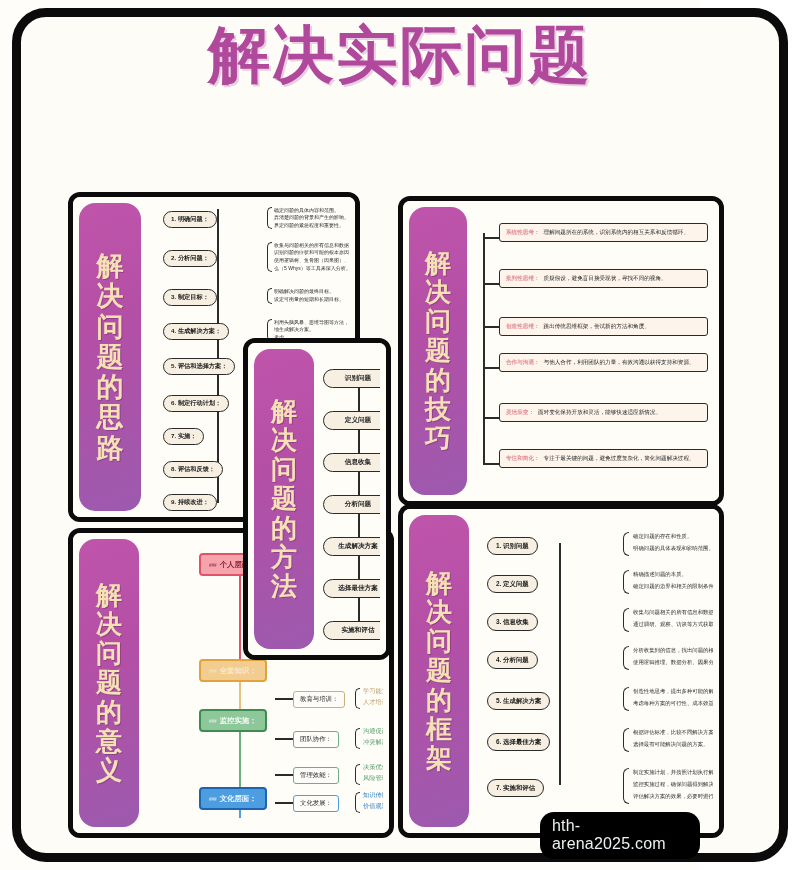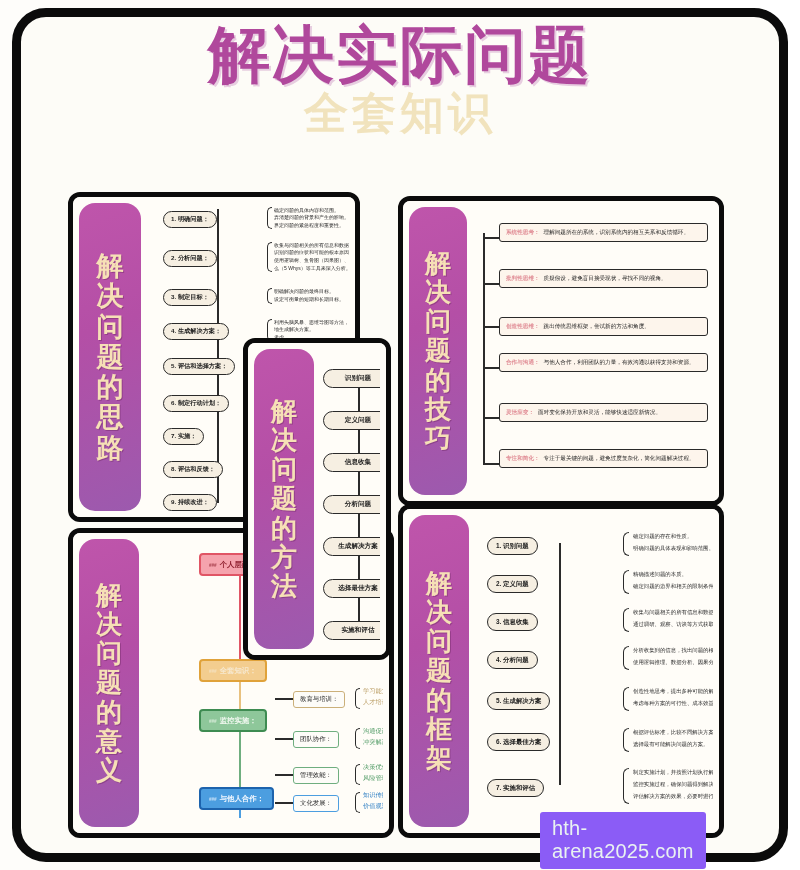--- a/index.html
+++ b/index.html
@@ -188,39 +188,38 @@
   .subleaf {
     position: absolute;
     font-size: 6.2px;
     white-space: nowrap;
   }
 
   
   .watermark {
     position: absolute;
     left: 540px; top: 812px;
-    background: #8b5cf6;
+    background: #000000;
     color: #e9f2f1;
-    font-size: 20px;
+    font-size: 16px;
     padding: 5px 12px 6px;
-    border-radius: 3px;
+    border-radius: 14px;
     letter-spacing: .2px;
     z-index: 40;
   }
 </style>
 </head>
 <body>
 
 <div id="page">
 
   <div class="outer-frame"></div>
 
   <div class="header">
     <div class="title-main">解决实际问题</div>
-    <div class="title-sub">全套知识</div>
   </div>
 
   <div class="card" id="card-silu">
     <div class="card-inner">
       <div class="vbar" id="vbar-silu">
           <span>解</span>
           <span>决</span>
           <span>问</span>
           <span>题</span>
           <span>的</span>
@@ -318,21 +317,21 @@
           <span>义</span>
         </div>
       <div class="body" id="body-yiyi">
           <div class="vline" style="left: 96px; top: 25px; height: 106px; background: rgb(224, 85, 101);"></div>
           <div class="vline" style="left: 96px; top: 131px; height: 50px; background: rgb(232, 193, 127);"></div>
           <div class="vline" style="left: 96px; top: 181px; height: 78px; background: rgb(111, 174, 127);"></div>
           <div class="vline" style="left: 96px; top: 259px; height: 20px; background: rgb(76, 158, 224);"></div>
           <div class="levelbox lvl-person" style="left: 56px; top: 14px;"><span class="tiny">###</span><span>个人层面：</span></div>
           <div class="levelbox lvl-industry" style="left: 56px; top: 120px;"><span class="tiny">###</span><span>全套知识：</span></div>
           <div class="levelbox lvl-org" style="left: 56px; top: 170px;"><span class="tiny">###</span><span>监控实施：</span></div>
-          <div class="levelbox lvl-culture" style="left: 56px; top: 248px;"><span class="tiny">###</span><span>与他人合作：</span></div>
+          <div class="levelbox lvl-culture" style="left: 56px; top: 248px;"><span class="tiny">###</span><span>文化层面：</span></div>
           <div class="subbox" style="left: 150px; top: 152px; border-color: rgb(203, 176, 122); color: rgb(44, 44, 44);">教育与培训：</div>
           <div class="hline" style="left: 132px; top: 159px; width: 18px;"></div>
           <div class="brace" style="left: 212px; top: 149px; width: 5px; height: 21px;"></div>
           <div class="subleaf" style="left: 220px; top: 148px; color: rgb(184, 154, 95);">学习能力</div>
           <div class="subleaf" style="left: 220px; top: 159px; color: rgb(184, 154, 95);">人才培养</div>
           <div class="subbox" style="left: 150px; top: 192px; border-color: rgb(111, 174, 127); color: rgb(44, 44, 44);">团队协作：</div>
           <div class="hline" style="left: 132px; top: 199px; width: 18px;"></div>
           <div class="brace" style="left: 212px; top: 189px; width: 5px; height: 21px;"></div>
           <div class="subleaf" style="left: 220px; top: 188px; color: rgb(79, 154, 100);">沟通促进</div>
           <div class="subleaf" style="left: 220px; top: 199px; color: rgb(79, 154, 100);">冲突解决</div>

